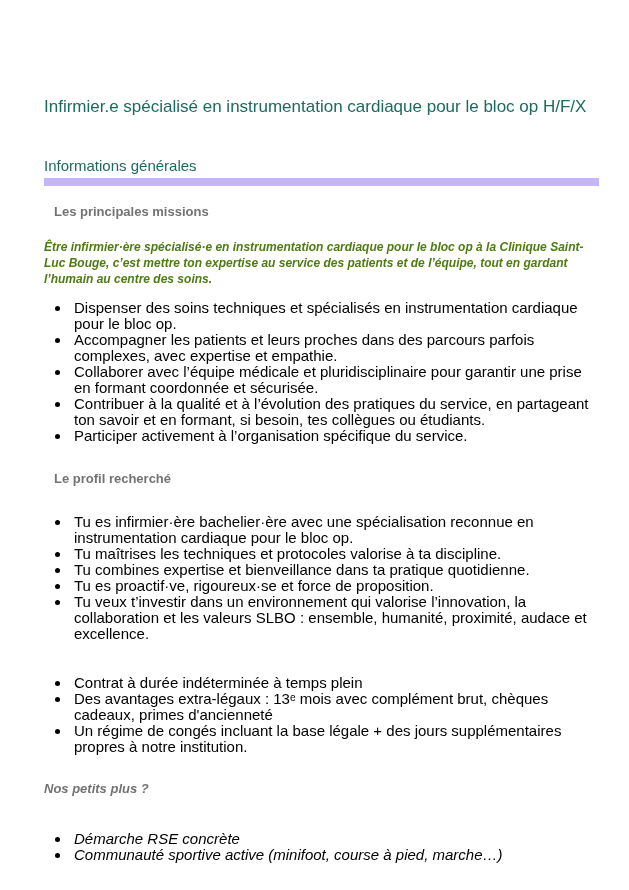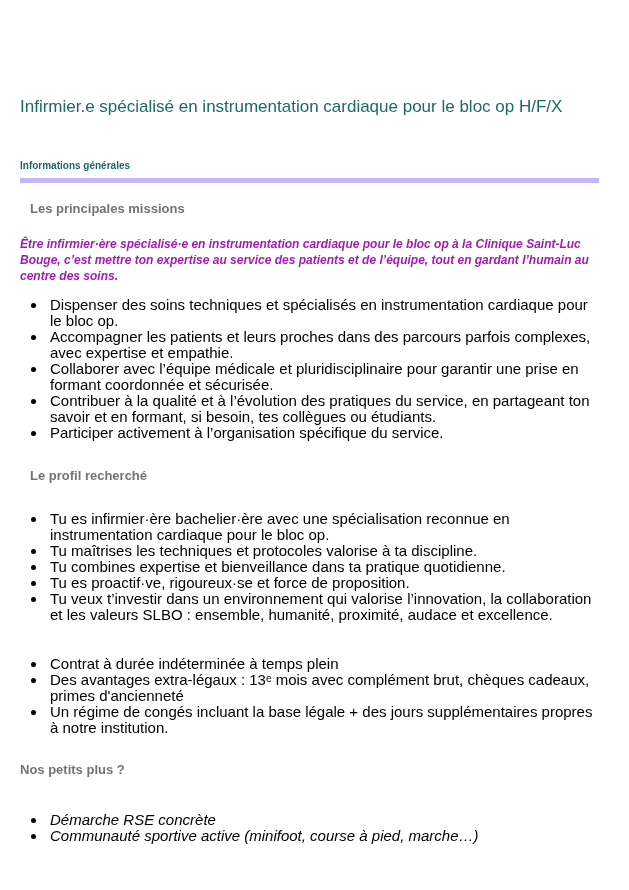--- a/index.html
+++ b/index.html
@@ -11,56 +11,56 @@
     width: 629px;
     height: 890px;
     font-family: "Liberation Sans", "DejaVu Sans", sans-serif;
     color: #111111;
     overflow: hidden;
   }
   .page {
     box-sizing: border-box;
     width: 629px;
     height: 890px;
-    padding: 95px 30px 0 20px;
+    padding: 95px 30px 0 44px;
   }
   .job-title {
     margin: 0;
     max-width: 560px;
     font-size: 17px;
     line-height: 24px;
     font-weight: normal;
     color: #1d6a5e;
   }
   .section-heading {
     margin: 38px 0 0 0;
-    font-size: 10px;
+    font-size: 15px;
     line-height: 17px;
-    font-weight: bold;
+    font-weight: normal;
     color: #1d6a5e;
-    border-bottom: 5px solid #c4b5fd;
+    border-bottom: 8px solid #c4b5fd;
     padding-bottom: 4px;
   }
   .sub-heading {
     margin: 18px 0 0 10px;
     font-size: 13px;
     line-height: 15px;
     font-weight: bold;
     color: #737373;
   }
   .sub-heading.profile { margin-top: 27px; }
   .sub-heading.offer   { margin-top: 41px; }
-  .sub-heading.extras  { margin-top: 26px; margin-left: 0; }
+  .sub-heading.extras  { margin-top: 26px; margin-left: 0; font-style: italic; }
   .intro {
     margin: 20px 0 0 0;
     font-size: 12px;
     line-height: 16px;
     font-weight: bold;
     font-style: italic;
-    color: #a21caf;
+    color: #4d7c0f;
   }
   ul.bullets {
     margin: 13px 0 0 0;
     padding: 0 0 0 27px;
     list-style: disc outside;
     font-size: 15px;
     line-height: 16px;
     color: #000000;
   }
   ul.bullets li { padding-left: 3px; }

